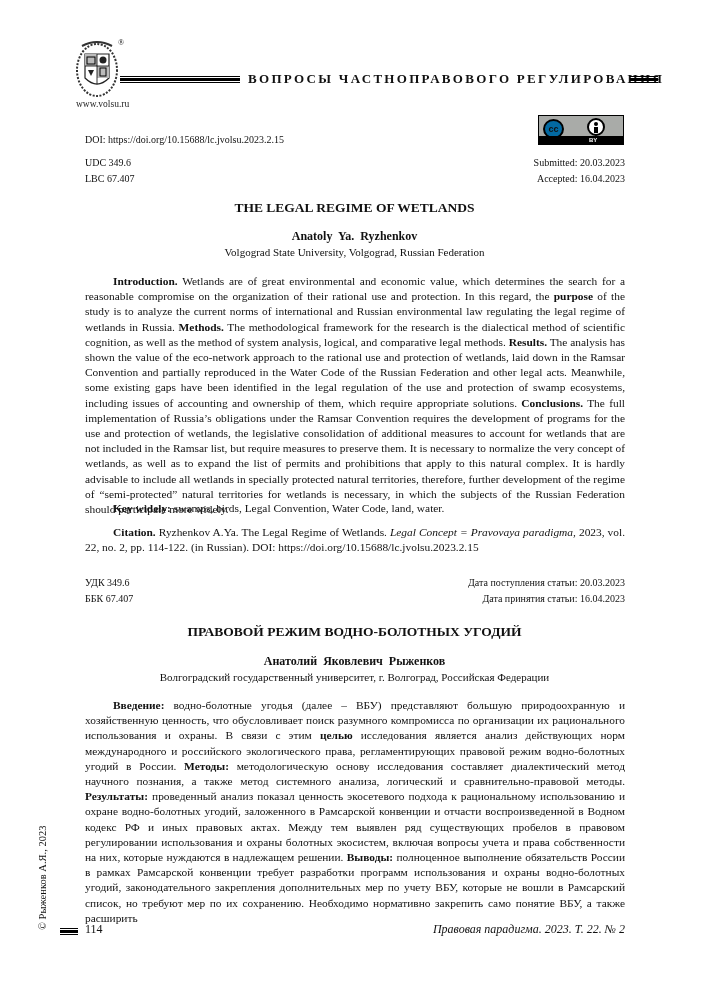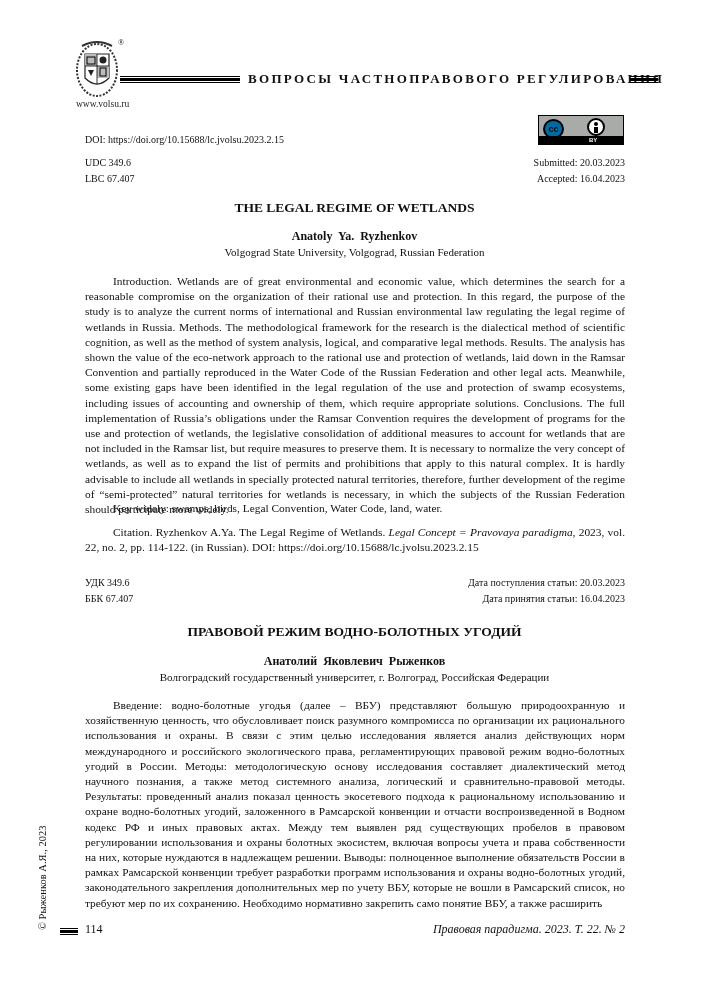--- a/index.html
+++ b/index.html
@@ -31,21 +31,21 @@
   .cc-badge .by-ico::after { content:""; position:absolute; left:5px; top:7px; width:4px; height:6px; background:#000; }
   .cc-badge .by-strip { position:absolute; left:0; bottom:0; width:100%; height:8px; background:#000; }
   .cc-badge .by-text { position:absolute; left:50px; bottom:0; font:bold 6px "Liberation Sans", sans-serif; color:#fff; line-height:8px; }
 
   .title { left:0; width:709px; text-align:center; font-size:13.5px; font-weight:bold; }
   .author { left:0; width:709px; text-align:center; font-size:12px; font-weight:bold; word-spacing:3px; }
   .affil { left:0; width:709px; text-align:center; font-size:11px; }
 
   .para { left:85px; width:540px; font-size:11.4px; line-height:15.2px; text-align:justify; }
   .para .ind { display:inline-block; width:28px; }
-  .para b { font-weight:normal; }
+  .para b { font-weight:bold; }
   .vert-wrap { left:36px; top:760px; width:14px; height:170px; }
   .vert-text { position:absolute; left:0; bottom:0; transform:rotate(-90deg); transform-origin:left bottom;
                font-size:10.5px; white-space:nowrap; margin-left:12px; }
 
   .ftr-rule { left:60px; top:928px; width:18px; height:7px; background:
       linear-gradient(#000 0 1px, transparent 1px 2px, #000 2px 5px, transparent 5px 6px, #000 6px 7px); }
   .page-num { left:85px; top:922px; font-size:12px; }
   .ftr-journal { right:84px; top:922px; font-size:12px; font-style:italic; }
 </style>
 </head>

